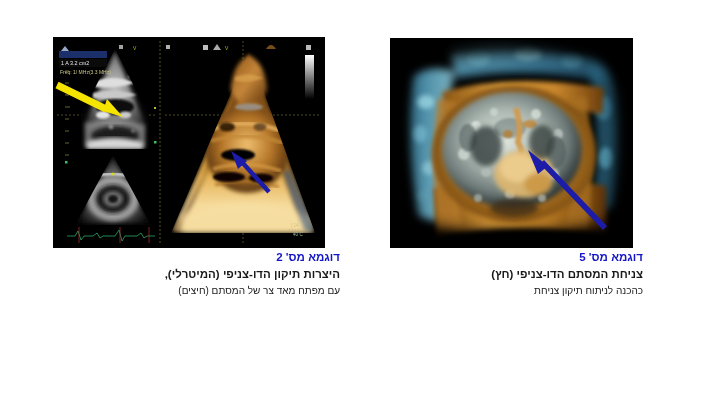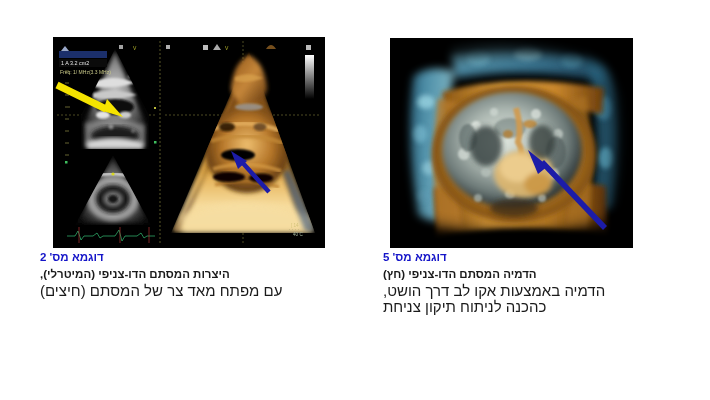--- a/index.html
+++ b/index.html
@@ -42,39 +42,39 @@
   }
 
   
   #echo-3d {
     display: block;
   }
 
   
   .caption {
     position: absolute;
-    text-align: left;
+    text-align: right;
     direction: rtl;
     unicode-bidi: bidi-override;
     color: #1a1a1a;
   }
   #caption-left  { left: 40px;  top: 249px; width: 300px; }
   #caption-right { left: 383px; top: 249px; width: 260px; }
 
   .caption-title {
     font-size: 11.5px;
     font-weight: bold;
     color: #1414c8;
     line-height: 16px;
     margin-bottom: 1px;
     direction: rtl;
     unicode-bidi: plaintext;
   }
   .caption-line {
-    font-size: 15px;
+    font-size: 10px;
     line-height: 16.5px;
     direction: rtl;
     unicode-bidi: plaintext;
   }
   .caption-line.bold {
     font-weight: bold;
     font-size: 11.5px;
   }
 
   
@@ -416,24 +416,23 @@
         <g>
           <line x1="215" y1="190" x2="152" y2="124" stroke="#1c1ca8" stroke-width="5.5" stroke-linecap="butt"></line>
           <path d="M138 112 L158 128 L148 136 Z" fill="#1c1ca8"></path>
         </g>
       </svg>
     </div>
   </div>
 
   <div class="caption" id="caption-left">
     <div class="caption-title">דוגמא מס' 2</div>
-    <div class="caption-line bold">היצרות המסתם הדו-צניפי (המיטרלי),</div>
+    <div class="caption-line bold">היצרות תיקון הדו-צניפי (המיטרלי),</div>
     <div class="caption-line">עם מפתח מאד צר של המסתם (חיצים)</div>
   </div>
 
   <div class="caption" id="caption-right">
     <div class="caption-title">דוגמא מס' 5</div>
-    <div class="caption-line bold">הדמיה המסתם הדו-צניפי (חץ)</div>
-    <div class="caption-line">הדמיה באמצעות אקו לב דרך הושט,</div>
+    <div class="caption-line bold">צניחת המסתם הדו-צניפי (חץ)</div>
     <div class="caption-line">כהכנה לניתוח תיקון צניחת</div>
   </div>
 
 </div>
 
 </body></html>

